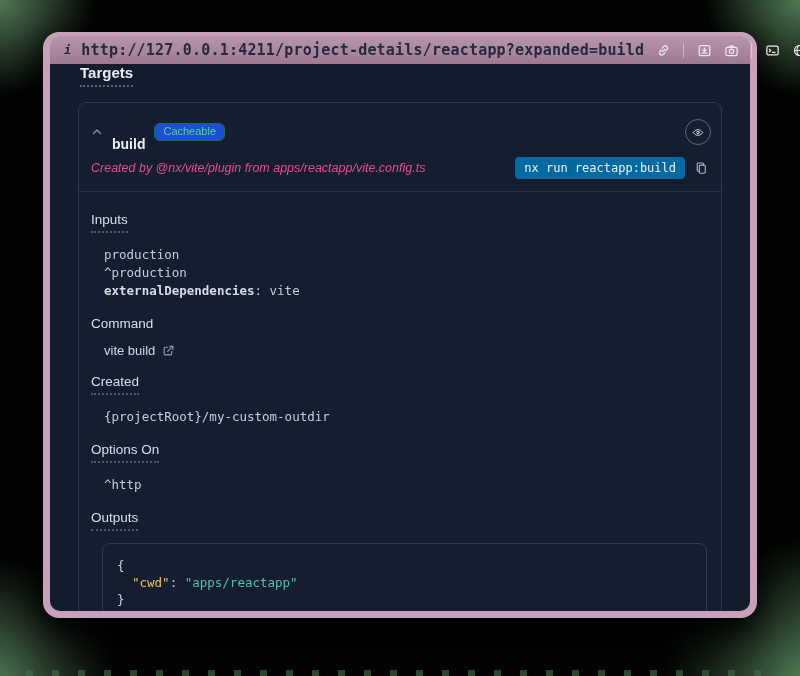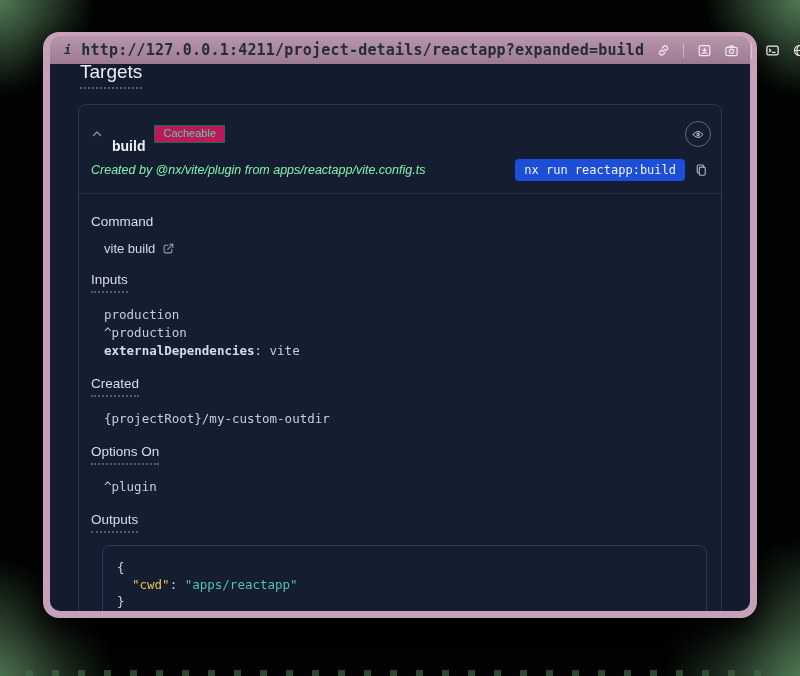--- a/index.html
+++ b/index.html
@@ -44,48 +44,48 @@
   }
   .tb-btn svg { width:15px; height:15px; }
   .tb-sep { width:1px; height:15px; background:rgba(245,233,242,.45); margin:0 2px; }
   .content {
     position:absolute; left:7px; right:7px; top:32px; bottom:7px;
     background:#131c2c; border-radius:0 0 10px 10px; overflow:hidden;
     padding:0 28px; color:#c6cdd9;
   }
   
   .page-heading {
-    margin:-7px 0 0 2px; display:inline-block; font-size:19px; font-weight:400;
+    margin:-7px 0 0 2px; display:inline-block; font-size:15px; font-weight:700;
     color:#e9edf4; padding-bottom:4px; border-bottom:2px dotted #55657e;
   }
   .card {
     border:1px solid #2a3950; background:#141e30; border-radius:8px; margin-top:15px;
   }
   .card-head-row1 { display:flex; align-items:center; gap:9px; padding:9px 10px 2px 12px; cursor:pointer; }
   .chev { color:#8b98ac; display:flex; }
   .chev svg { width:12px; height:12px; }
   .target-name { font-size:14px; font-weight:700; color:#eef2f8;margin-top:24px; }
   .badge {
-    font-size:11px; color:#53d598; background:#be185d; border:1px solid #1f6b4e;
-    border-radius:0; padding:2px 8px 3px; line-height:1;
+    font-size:11px; color:#53d598; background:#1d4ed8; border:1px solid #1f6b4e;
+    border-radius:6px; padding:2px 8px 3px; line-height:1;
   }
   .eye-btn {
     margin-left:auto; width:26px; height:26px; border-radius:50%;
     border:1px solid #5b6980; background:none; color:#d2d9e4; cursor:pointer;
     display:flex; align-items:center; justify-content:center; flex:0 0 auto;
   }
   .eye-btn svg { width:15px; height:15px; }
   .card-head-row2 {
     display:flex; align-items:center; gap:9px; padding:3px 12px 12px 12px;
     border-bottom:1px solid #232f47;
   }
-  .created-by { font-style:italic; font-size:12.5px; color:#86efac; }
+  .created-by { font-style:italic; font-size:12.5px; color:#ec4899; }
   .run-chip {
     margin-left:auto; font-family:"DejaVu Sans Mono", monospace; font-size:12px;
-    color:#eef2f7; background:#1d4ed8; border-radius:4px; padding:4px 9px; white-space:pre;
+    color:#eef2f7; background:#0369a1; border-radius:4px; padding:4px 9px; white-space:pre;
   }
   .copy-btn {
     background:none; border:none; padding:0; color:#a9b4c4; cursor:pointer;
     display:flex; align-items:center;
   }
   .copy-btn svg { width:15px; height:15px; }
   .card-body { padding:4px 12px 20px 12px; }
   .sec-heading { font-size:13.5px; color:#d8dfe9; margin:16px 0 0; font-weight:500; }
   .sec-heading.dotted { display:inline-block; padding-bottom:4px; border-bottom:2px dotted #4d5c74; }
   .sec-block { margin:0; }
@@ -204,53 +204,53 @@
             <svg viewBox="0 0 24 24" fill="none" stroke="currentColor" stroke-width="1.8" stroke-linecap="round" stroke-linejoin="round">
               <rect x="8.5" y="6.5" width="9.5" height="13" rx="2"></rect>
               <path d="M15.5 6.5V5a1.8 1.8 0 0 0-1.8-1.8H7A1.8 1.8 0 0 0 5.2 5v9.5A1.8 1.8 0 0 0 7 16.3h1.5"></path>
             </svg>
           </button>
       </div>
 
       <div class="card-body">
 
         <div class="sec-block">
+          <h3 class="sec-heading dotted">Inputs</h3>
+          <div class="mono-list">
+            <div class="code-line">production</div>
+            <div class="code-line">^production</div>
+            <div class="code-line"><span class="bold-key">externalDependencies</span><span>: vite</span></div>
+          </div>
+        </div>
+
+        <div class="sec-block">
           <h3 class="sec-heading">Command</h3>
           <div class="cmd-line">
             <span>vite build</span>
             <button class="ext-link">
                 <svg viewBox="0 0 24 24" fill="none" stroke="currentColor" stroke-width="2" stroke-linecap="round" stroke-linejoin="round">
                   <path d="M18 13.5V18a2 2 0 0 1-2 2H6a2 2 0 0 1-2-2V8a2 2 0 0 1 2-2h4.5"></path>
                   <path d="M14 4h6v6"></path>
                   <path d="M20 4l-9.5 9.5"></path>
                 </svg>
               </button>
           </div>
         </div>
 
         <div class="sec-block">
-          <h3 class="sec-heading dotted">Inputs</h3>
-          <div class="mono-list">
-            <div class="code-line">production</div>
-            <div class="code-line">^production</div>
-            <div class="code-line"><span class="bold-key">externalDependencies</span><span>: vite</span></div>
-          </div>
-        </div>
-
-        <div class="sec-block">
           <h3 class="sec-heading dotted">Created</h3>
           <div class="mono-list">
             <div class="code-line">{projectRoot}/my-custom-outdir</div>
           </div>
         </div>
 
         <div class="sec-block">
           <h3 class="sec-heading dotted">Options On</h3>
           <div class="mono-list">
-            <div class="code-line">^plugin</div>
+            <div class="code-line">^http</div>
           </div>
         </div>
 
         <div class="sec-block">
           <h3 class="sec-heading dotted">Outputs</h3>
           <div class="options-box">
             <div class="code-line">{</div>
             <div class="code-line indent"><span class="json-key">"cwd"</span><span>: </span><span class="json-val">"apps/reactapp"</span></div>
             <div class="code-line">}</div>
           </div>

